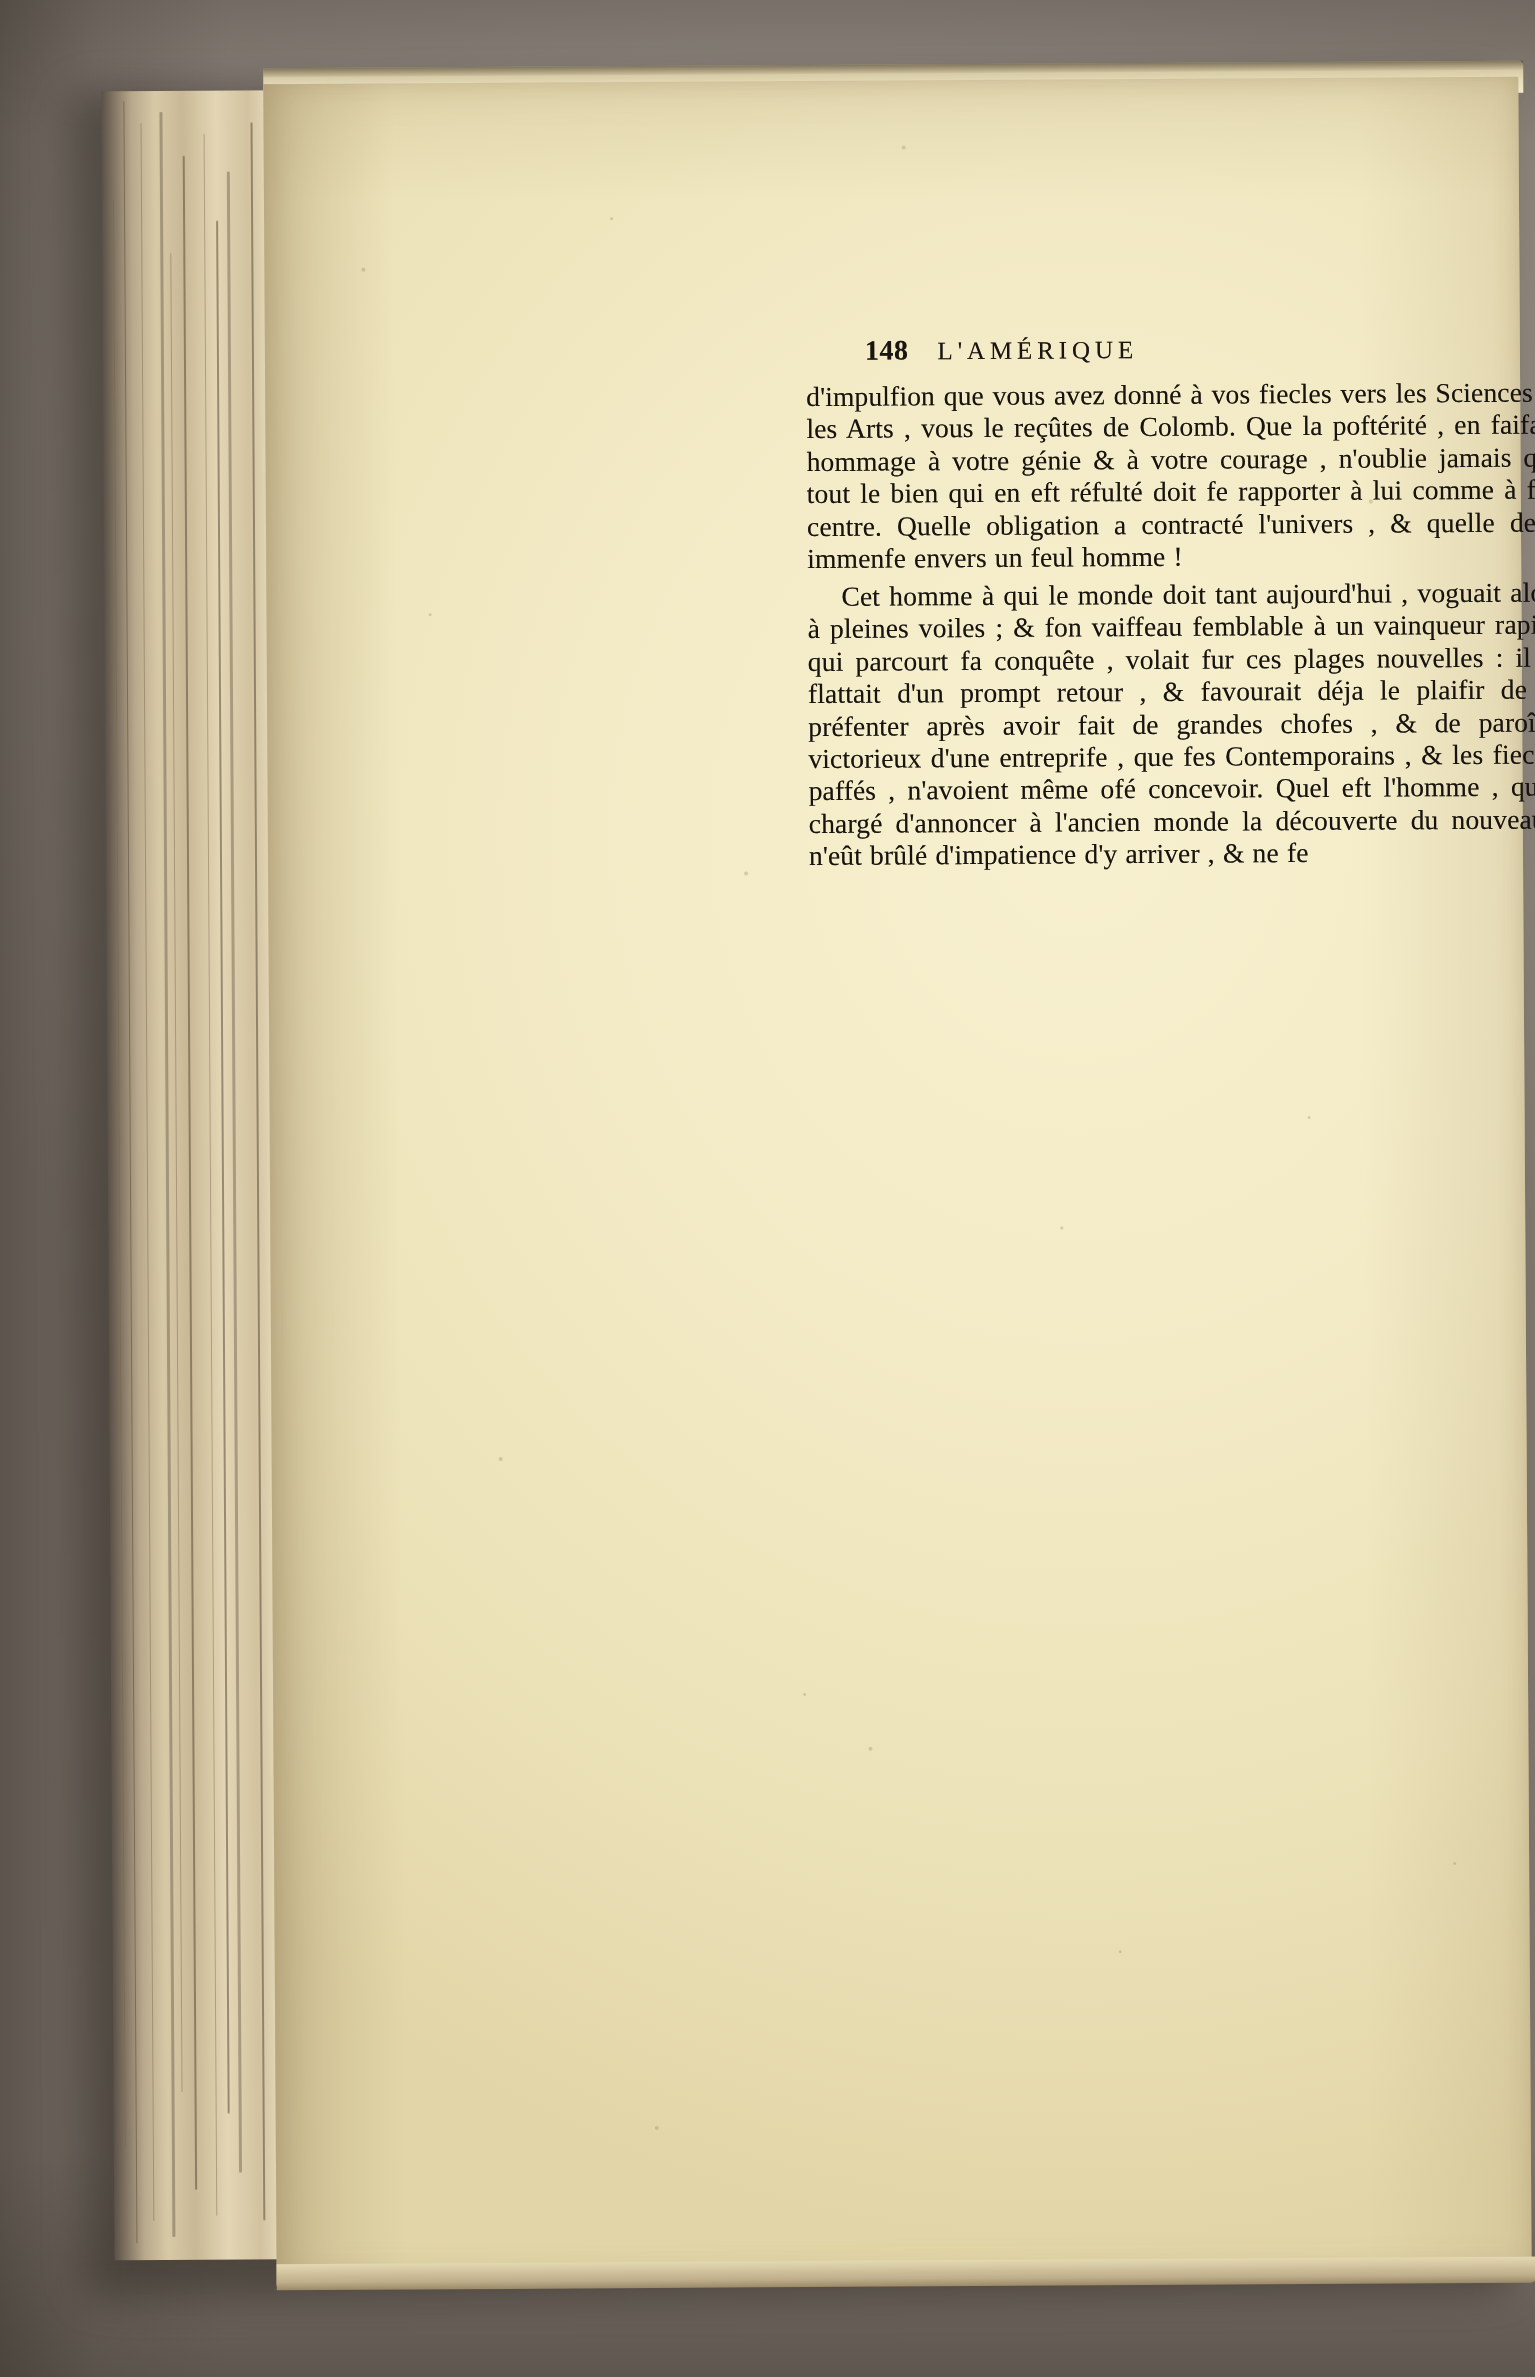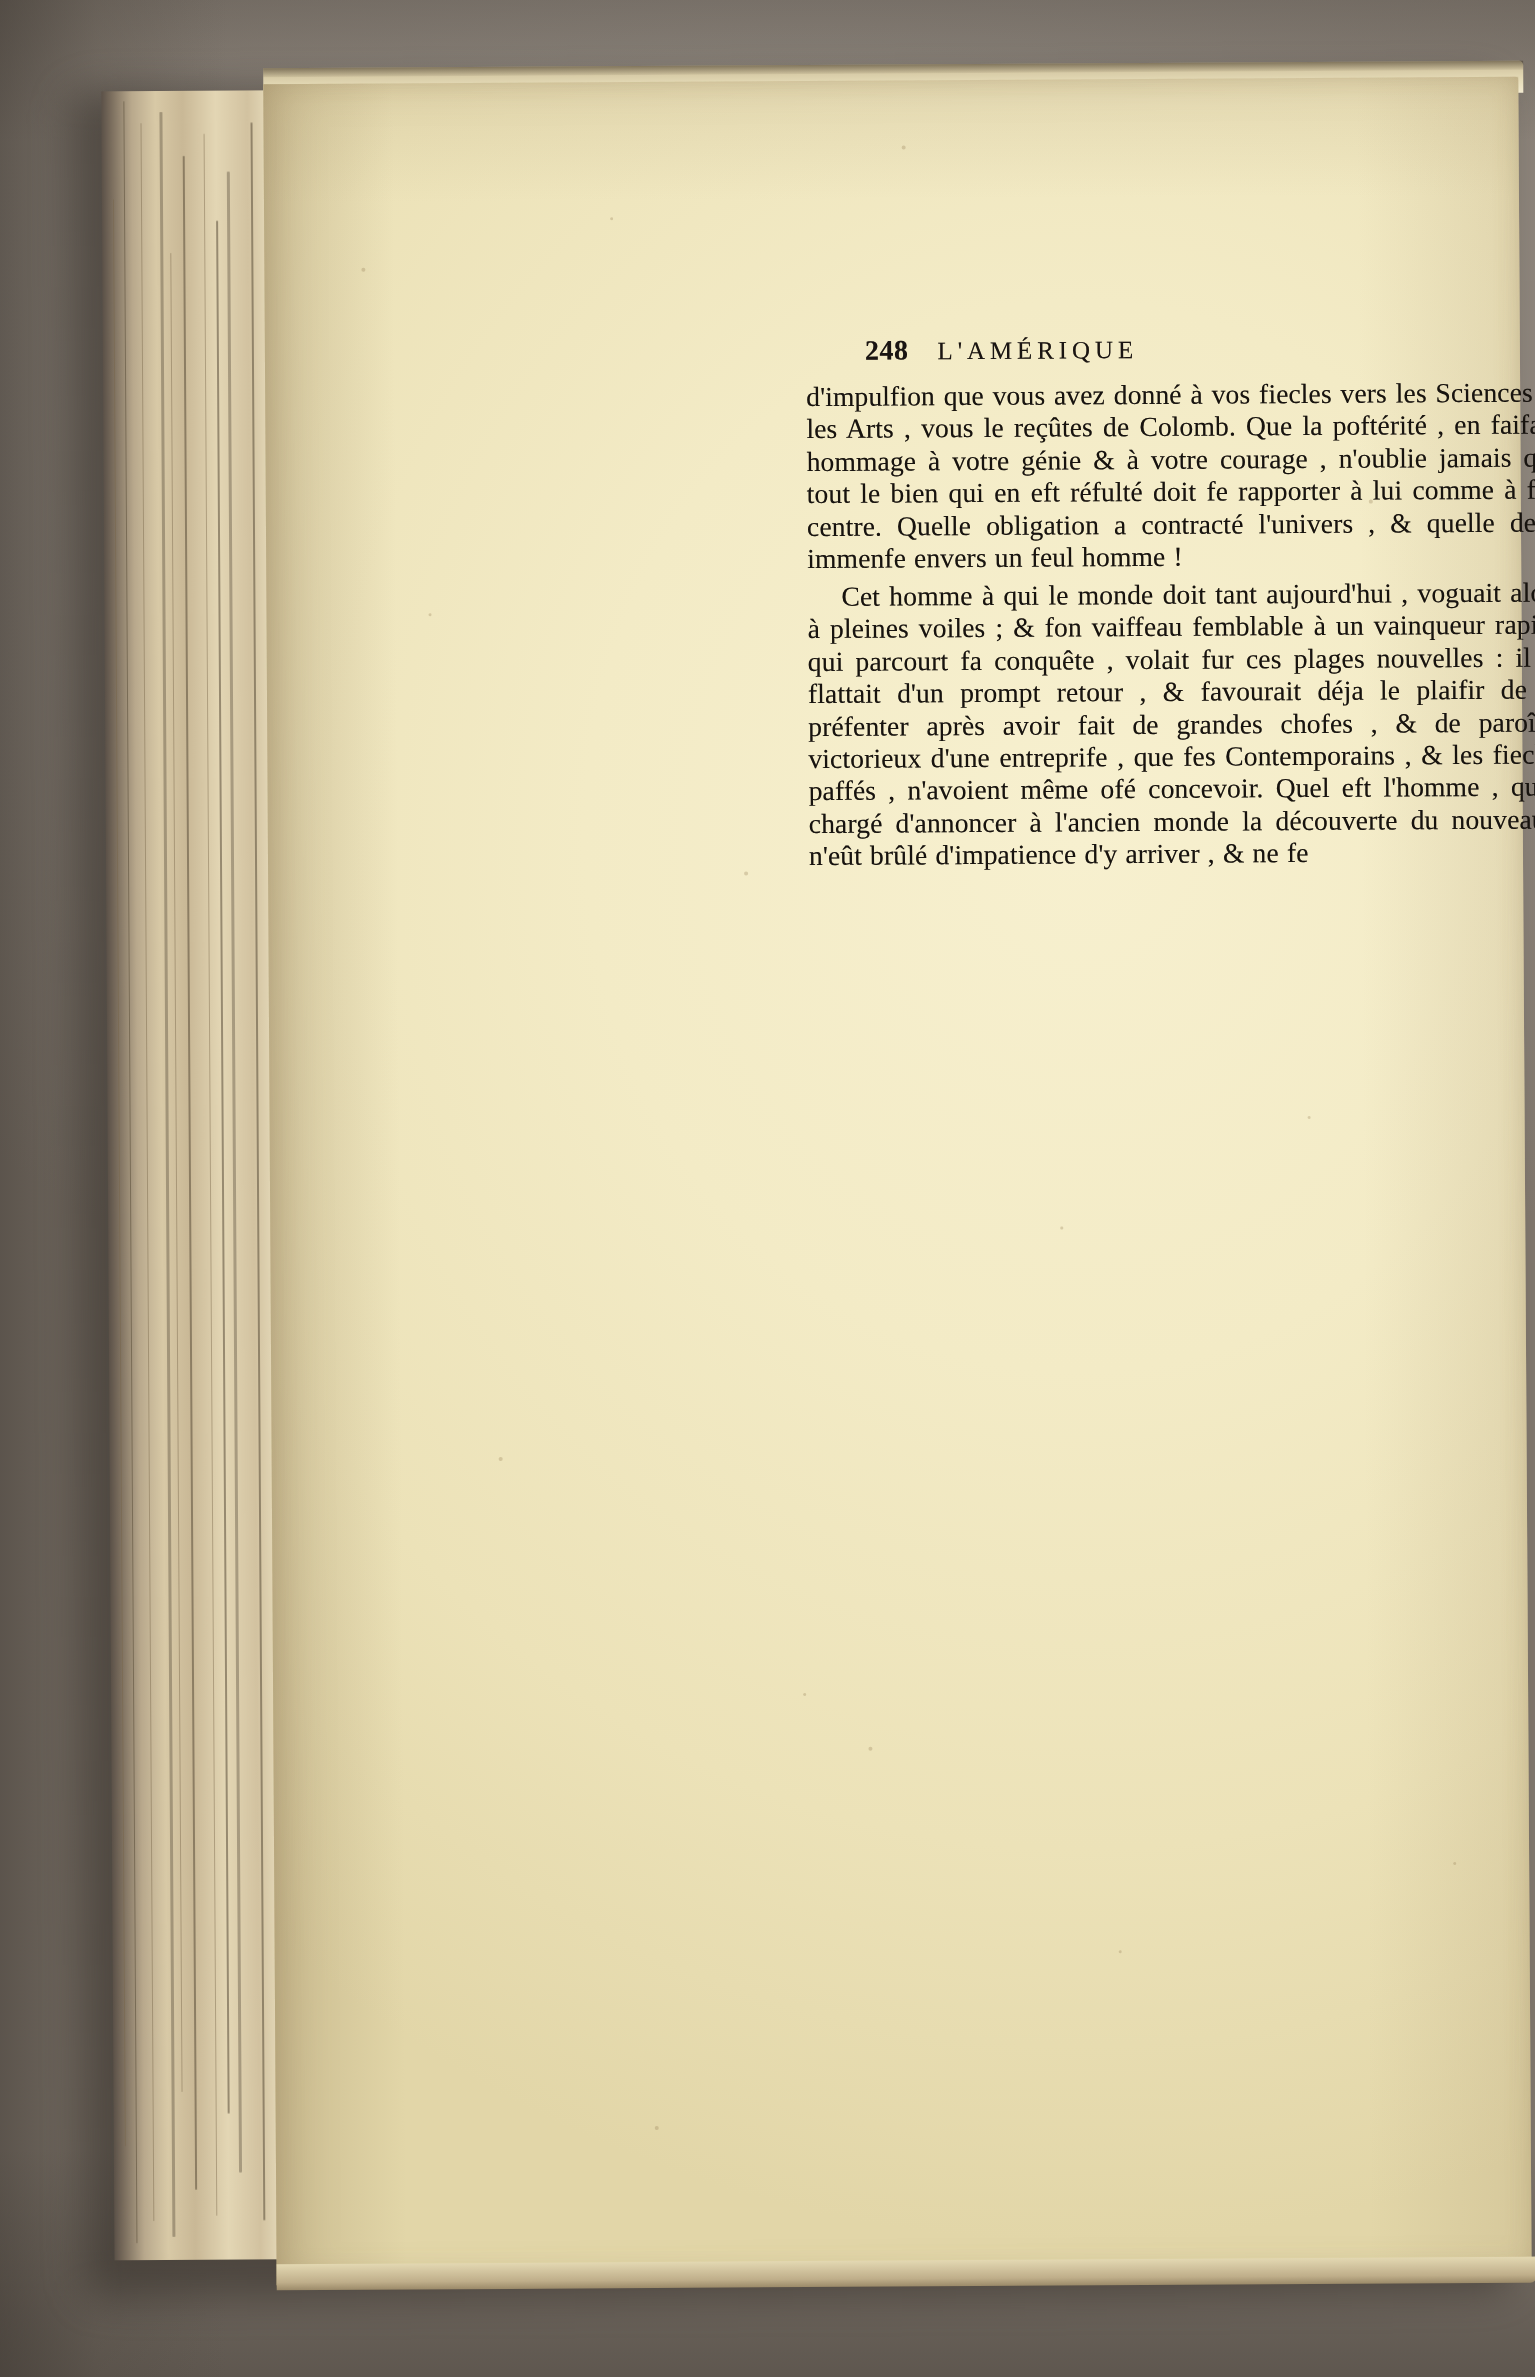--- a/index.html
+++ b/index.html
@@ -240,21 +240,21 @@
       <div class="speckle" style="left:595px; top:1666px; width:4.3px;  height:4.3px;"></div>
       <div class="speckle" style="left:844px; top:1871px; width:3.2px;  height:3.2px;"></div>
       <div class="speckle" style="left:379px;  top:2044px; width:3.8px;  height:3.8px;"></div>
       <div class="speckle" style="left:1179px; top:1785px; width:3.2px;  height:3.2px;"></div>
       <div class="speckle" style="left:790px; top:1147px; width:2.7px;  height:2.7px;"></div>
       <div class="speckle" style="left:530px;  top:1612px; width:3.2px;  height:3.2px;"></div>
 
       <div id="text-block">
 
         <div id="header-line">
-          <span id="page-number">248</span>
+          <span id="page-number">148</span>
           <span id="running-head">L'AMÉRIQUE</span>
         </div>
 
         <p class="para">d'impulfion que vous avez donné à vos fiecles vers les Sciences &amp; les Arts , vous le reçûtes de Colomb. Que la poftérité , en faifant hommage à votre génie &amp; à votre courage , n'oublie jamais que tout le bien qui en eft réfulté doit fe rapporter à lui comme à fon centre. Quelle obligation a contracté l'univers , &amp; quelle dette immenfe envers un feul homme !</p>
 
         <p class="para indent">Cet homme à qui le monde doit tant aujourd'hui , voguait alors à pleines voiles ; &amp; fon vaiffeau femblable à un vainqueur rapide qui parcourt fa conquête , volait fur ces plages nouvelles : il fe flattait d'un prompt retour , &amp; favourait déja le plaifir de fe préfenter après avoir fait de grandes chofes , &amp; de paroître victorieux d'une entreprife , que fes Contemporains , &amp; les fiecles paffés , n'avoient même ofé concevoir. Quel eft l'homme , qui , chargé d'annoncer à l'ancien monde la découverte du nouveau , n'eût brûlé d'impatience d'y arriver , &amp; ne fe</p>
 
       </div>
     </div>
 

